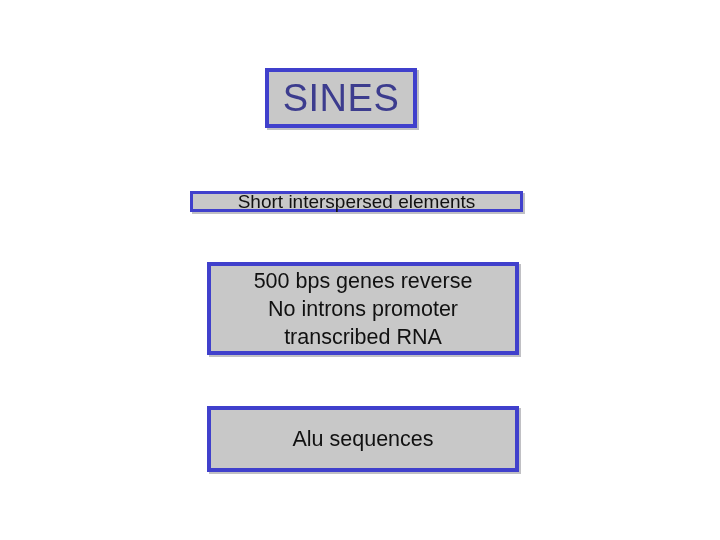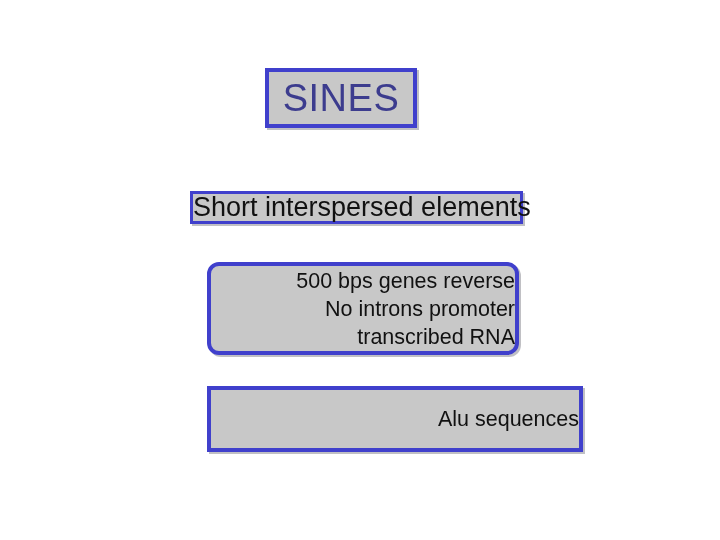--- a/index.html
+++ b/index.html
@@ -21,58 +21,57 @@
   }
   .box {
     position: absolute;
     box-sizing: border-box;
     background: #c8c8c8;
     border-style: solid;
     border-color: #4040cc;
     display: flex;
     align-items: center;
     justify-content: center;
-    text-align: right;
+    text-align: center;
     color: #111111;
     box-shadow: 2px 2px 0 rgba(140,140,148,0.55);
   }
   .box-title {
     left: 265px;
     top: 68px;
     width: 152px;
     height: 60px;
     border-width: 4px;
     color: #3c3c8e;
     font-size: 38px;
     letter-spacing: 0.5px;
     line-height: 1;
   }
   .box-definition {
     left: 190px;
     top: 191px;
     width: 333px;
-    height: 33px;
+    height: 21px;
     border-width: 3px;
-    font-size: 27px;
+    font-size: 19px;
     line-height: 1.05;
   }
   .box-features {
     left: 207px;
     top: 262px;
     width: 312px;
     height: 93px;
     border-width: 4px;
     font-size: 21.5px;
     line-height: 28px;
-    border-radius: 12px;
   }
   .box-alu {
     left: 207px;
-    top: 386px;
-    width: 376px;
+    top: 406px;
+    width: 312px;
     height: 66px;
     border-width: 4px;
     font-size: 21.5px;
     line-height: 28px;
   }
   .lines {
     display: block;
     width: 100%;
   }
   .line {

